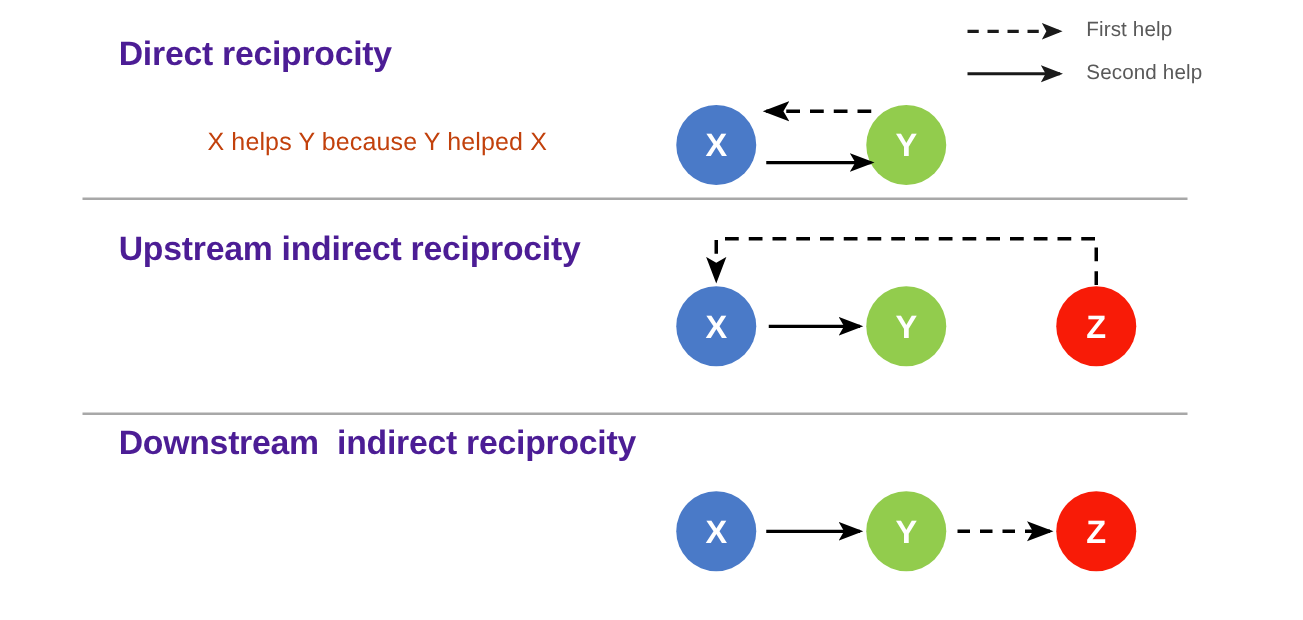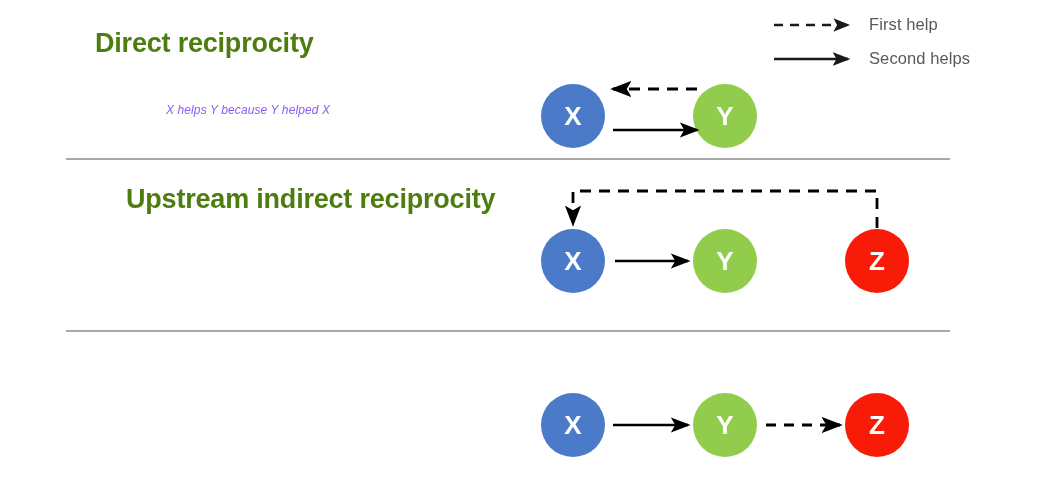--- a/index.html
+++ b/index.html
@@ -46,31 +46,30 @@
     color: #595959;
     white-space: nowrap;
     letter-spacing: .1px;
   }
 
   
   .section-title {
     position: absolute;
     font-size: 27px;
     font-weight: bold;
-    color: #4d7c0f;
+    color: #4c1d95;
     letter-spacing: -0.2px;
     white-space: pre;
   }
   .section-caption {
     position: absolute;
-    font-size: 12px;
-    color: #8b5cf6;
+    font-size: 20px;
+    color: #c2410c;
     white-space: pre;
     letter-spacing: .1px;
-    font-style: italic;
   }
   .divider {
     position: absolute;
     left: 66px;
     width: 884px;
     height: 0;
     border-top: 2px solid #a8a8a8;
   }
 
   
@@ -117,21 +116,21 @@
 
     <div class="legend-row">
       <svg class="legend-sample" width="90" height="34" viewBox="0 0 90 34">
         <defs>
           <marker id="lg-solid-head" markerWidth="8" markerHeight="8" refX="6.4" refY="3.4" orient="auto">
             <path d="M0,0.5 L7.4,3.4 L0,6.3 L1.6,3.4 Z" fill="#1a1a1a"></path>
           </marker>
         </defs>
         <line x1="2" y1="17" x2="76" y2="17" stroke="#1a1a1a" stroke-width="2.4" marker-end="url(#lg-solid-head)"></line>
       </svg>
-      <div class="legend-label">Second helps</div>
+      <div class="legend-label">Second help</div>
     </div>
 
   </div>
 
   <div class="section-title" style="left:95px; top:28px;">Direct reciprocity</div>
   <div class="section-caption" style="left:166px; top:103px;">X helps Y because Y helped X</div>
 
   <div class="node" style="left:541px; top:84px; background:#4a7ac8;">
     <span>X</span>
   </div>
@@ -184,34 +183,35 @@
       <line x1="613" y1="425" x2="688" y2="425" stroke="#000000" stroke-width="2.6" marker-end="url(#head-right-solid-3)"></line>
     </g>
 
     <g>
       <line x1="766" y1="425" x2="840" y2="425" stroke="#000000" stroke-width="2.8" stroke-dasharray="10 8" marker-end="url(#head-right-dash-3)"></line>
     </g>
   </svg>
 
   <div class="divider" style="top:158px;"></div>
 
-  <div class="section-title" style="left:95px; top:184px;margin-left:31px;">Upstream indirect reciprocity</div>
+  <div class="section-title" style="left:95px; top:184px;">Upstream indirect reciprocity</div>
 
   <div class="node" style="left:541px; top:229px; background:#4a7ac8;">
     <span>X</span>
   </div>
   <div class="node" style="left:693px; top:229px; background:#92cc4d;">
     <span>Y</span>
   </div>
   <div class="node" style="left:845px; top:229px; background:#f81b07;">
     <span>Z</span>
   </div>
 
   <div class="divider" style="top:330px;"></div>
 
+  <div class="section-title" style="left:95px; top:339px;">Downstream  indirect reciprocity</div>
 
   <div class="node" style="left:541px; top:393px; background:#4a7ac8;">
     <span>X</span>
   </div>
   <div class="node" style="left:693px; top:393px; background:#92cc4d;">
     <span>Y</span>
   </div>
   <div class="node" style="left:845px; top:393px; background:#f81b07;">
     <span>Z</span>
   </div>

